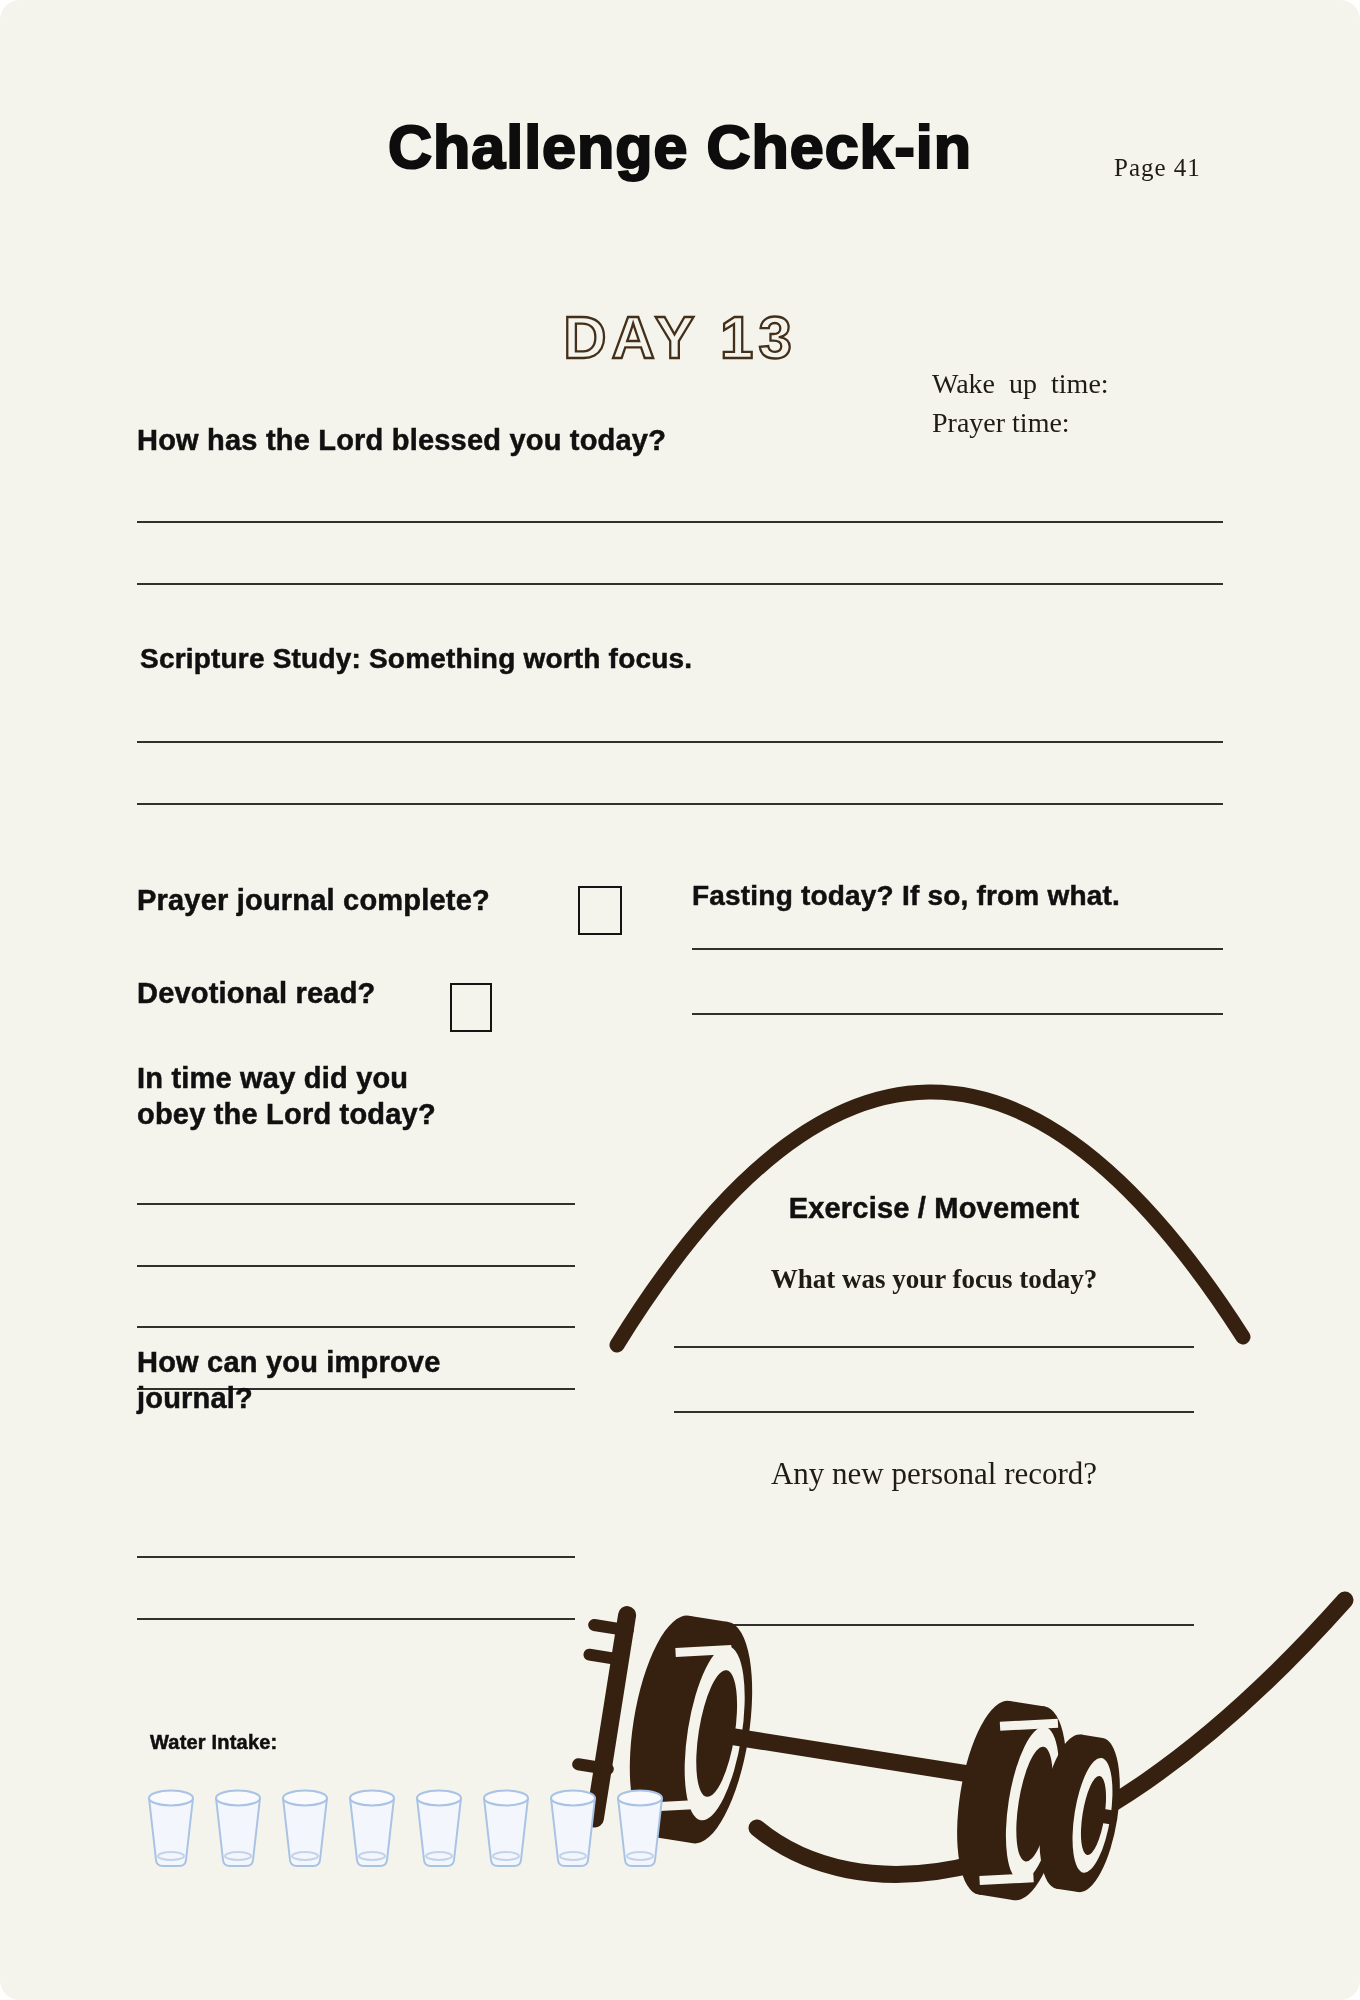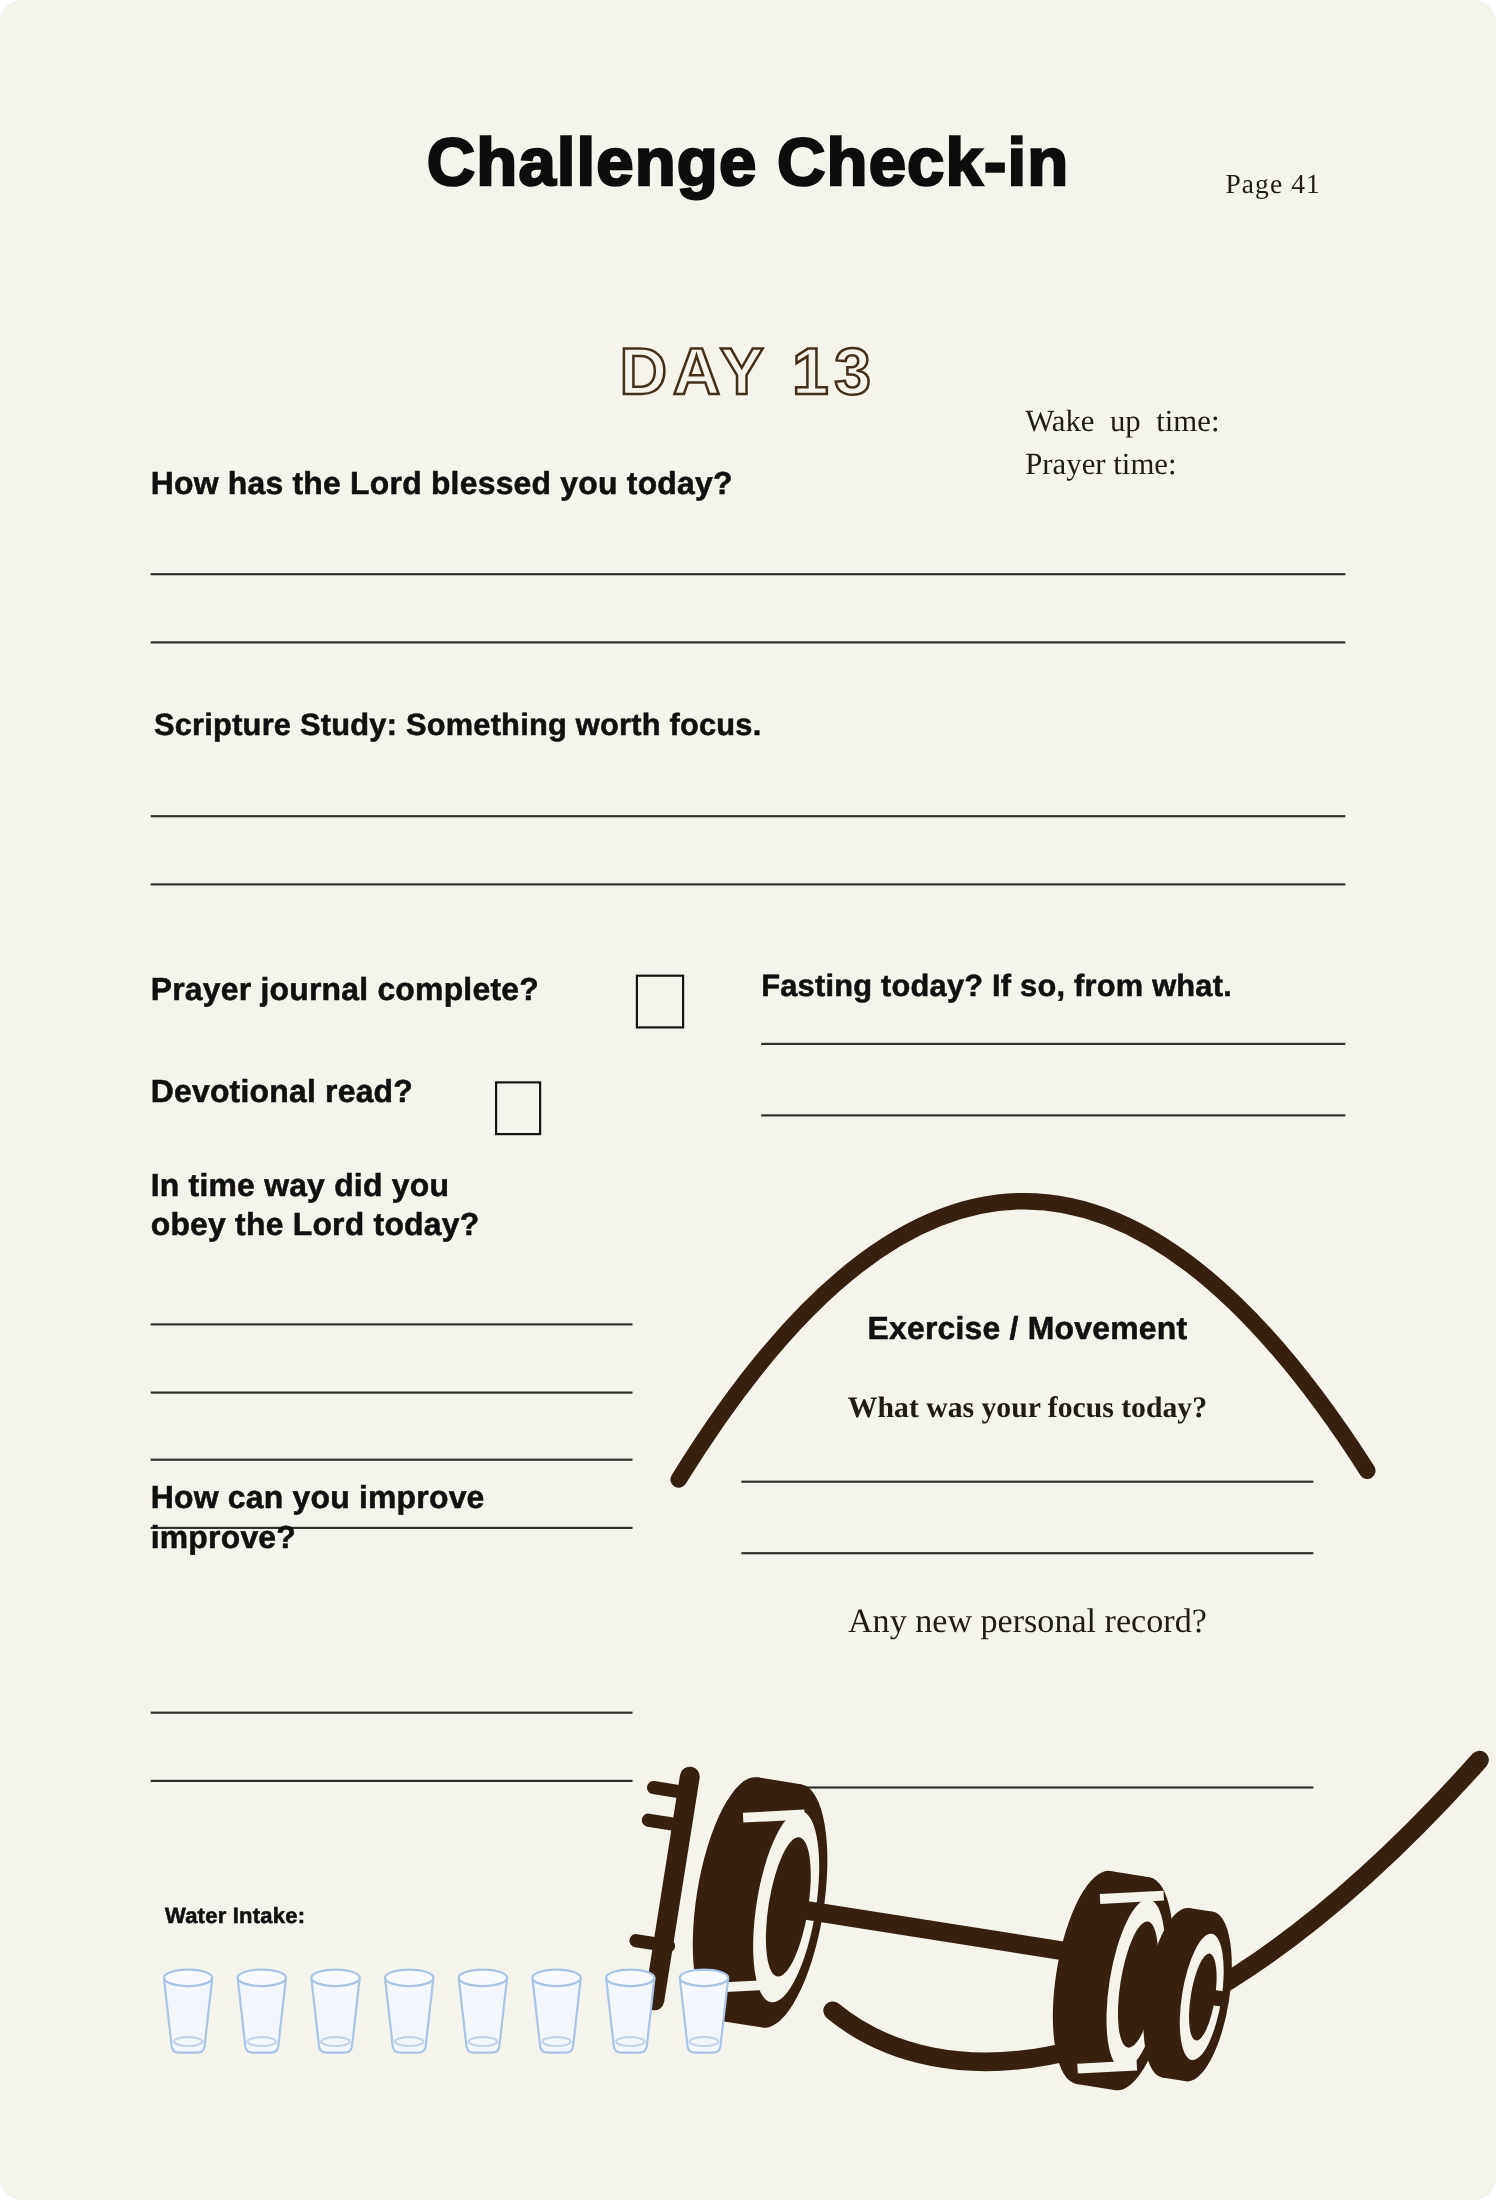--- a/index.html
+++ b/index.html
@@ -111,21 +111,21 @@
 
   <div class="abs h q-ex">Exercise / Movement</div>
   <div class="abs serif q-focus">What was your focus today?</div>
   <div class="ln ln-x1"></div>
   <div class="ln ln-x2"></div>
   <div class="abs serif q-record">Any new personal record?</div>
   <div class="ln ln-r1"></div>
 
   <div class="abs h q-improve">
     <div>How can you improve</div>
-    <div>improve?</div>
+    <div>journal?</div>
   </div>
   <div class="ln ln-i1"></div>
   <div class="ln ln-i2"></div>
 
   <svg class="abs swoosh-svg" width="630" height="370" viewBox="0 0 630 370">
     <path d="M 27 268 C 120 345, 330 360, 615 40" fill="none" stroke="#362110" stroke-width="17" stroke-linecap="round"></path>
   </svg>
 
   <svg class="abs dumbbell-svg" width="560" height="340" viewBox="0 0 560 340">
     <g fill="#362110" transform="rotate(9 200 150)">

